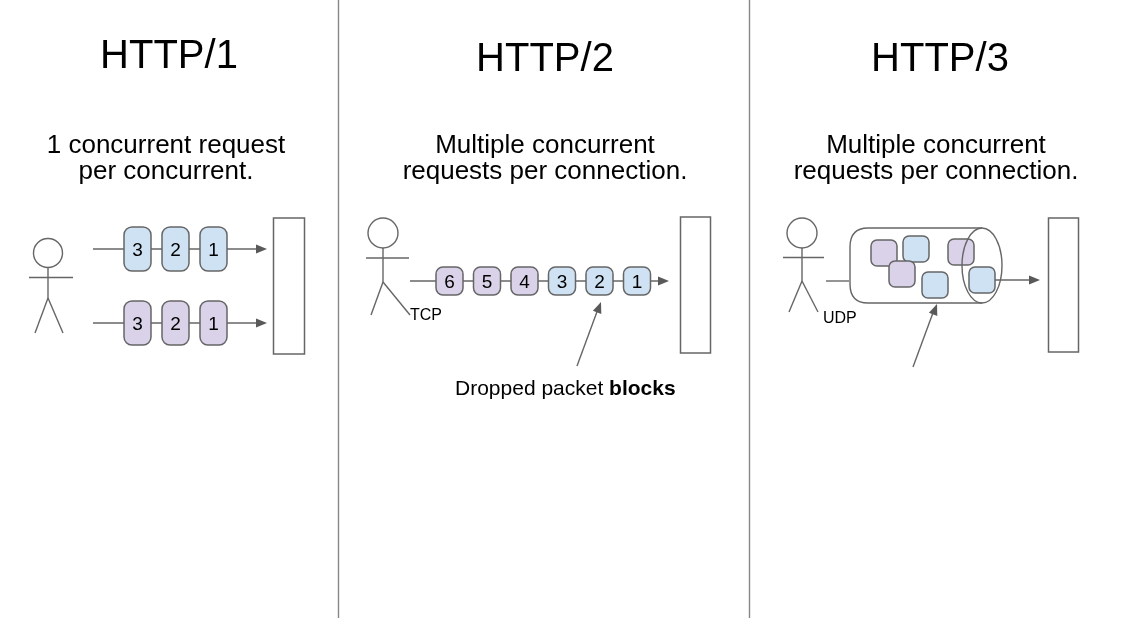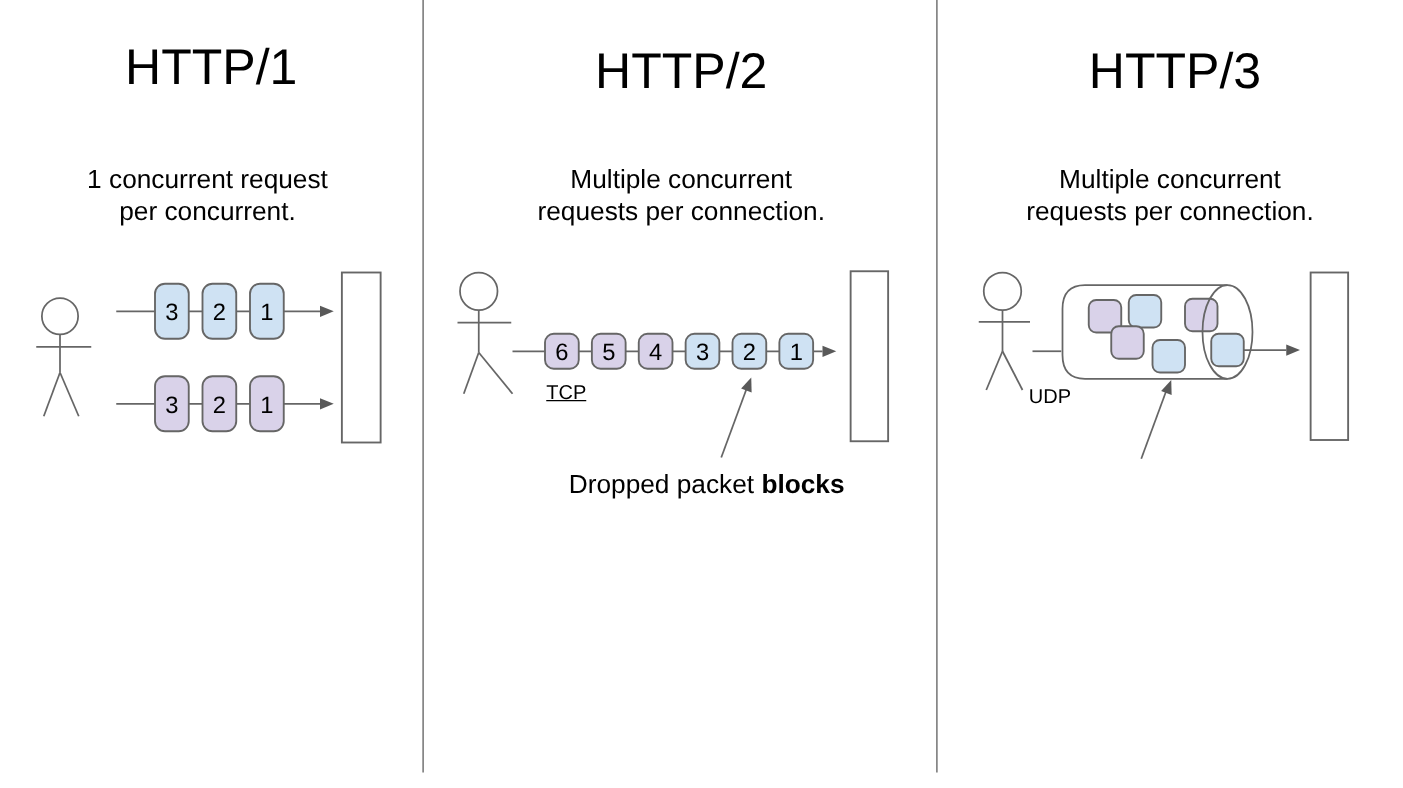--- a/index.html
+++ b/index.html
@@ -2,21 +2,21 @@
 <html><head>
 <meta charset="utf-8">
 <style>
   html,body{margin:0;padding:0;background:#fff;}
   .canvas{
     position:relative;width:1122px;height:630px;background:#fff;overflow:hidden;
     font-family:"Liberation Sans",sans-serif;color:#000;
   }
   .canvas svg{position:absolute;top:0;left:0;}
   .title{position:absolute;font-size:40px;line-height:44px;text-align:center;font-weight:400;}
-  .subtitle{position:absolute;font-size:21px;line-height:26px;text-align:center;}
+  .subtitle{position:absolute;font-size:26px;line-height:26px;text-align:center;}
   .proto{position:absolute;font-size:16px;line-height:19px;}
   .annot{position:absolute;font-size:21px;line-height:26px;}
   .b{font-weight:bold;}
   .thin{stroke:#666;stroke-width:1.4;fill:none;}
   .ahead{fill:#595959;stroke:none;}
   .pkt{stroke:#666;stroke-width:1.5;}
   .pkt-label{font-size:19px;text-anchor:middle;fill:#000;font-family:"Liberation Sans",sans-serif;}
   .server{fill:#fff;stroke:#666;stroke-width:1.5;}
   .divider{stroke:#878787;stroke-width:1.4;}
 </style>
@@ -147,21 +147,21 @@
   </div>
   <div class="subtitle" style="left:340px;width:410px;top:131px;">
     <div>Multiple concurrent</div>
     <div>requests per connection.</div>
   </div>
   <div class="subtitle" style="left:750px;width:372px;top:131px;">
     <div>Multiple concurrent</div>
     <div>requests per connection.</div>
   </div>
 
-  <div class="proto" style="left:437px;top:305px;text-decoration:underline;">TCP</div>
+  <div class="proto" style="left:410px;top:305px;">TCP</div>
   <div class="proto" style="left:823px;top:308px;">UDP</div>
 
   <div class="annot" style="left:455px;top:375px;">
     <div><span>Dropped packet </span><span class="b">blocks</span></div>
   </div>
 
 
 </div>
 
 </body></html>

